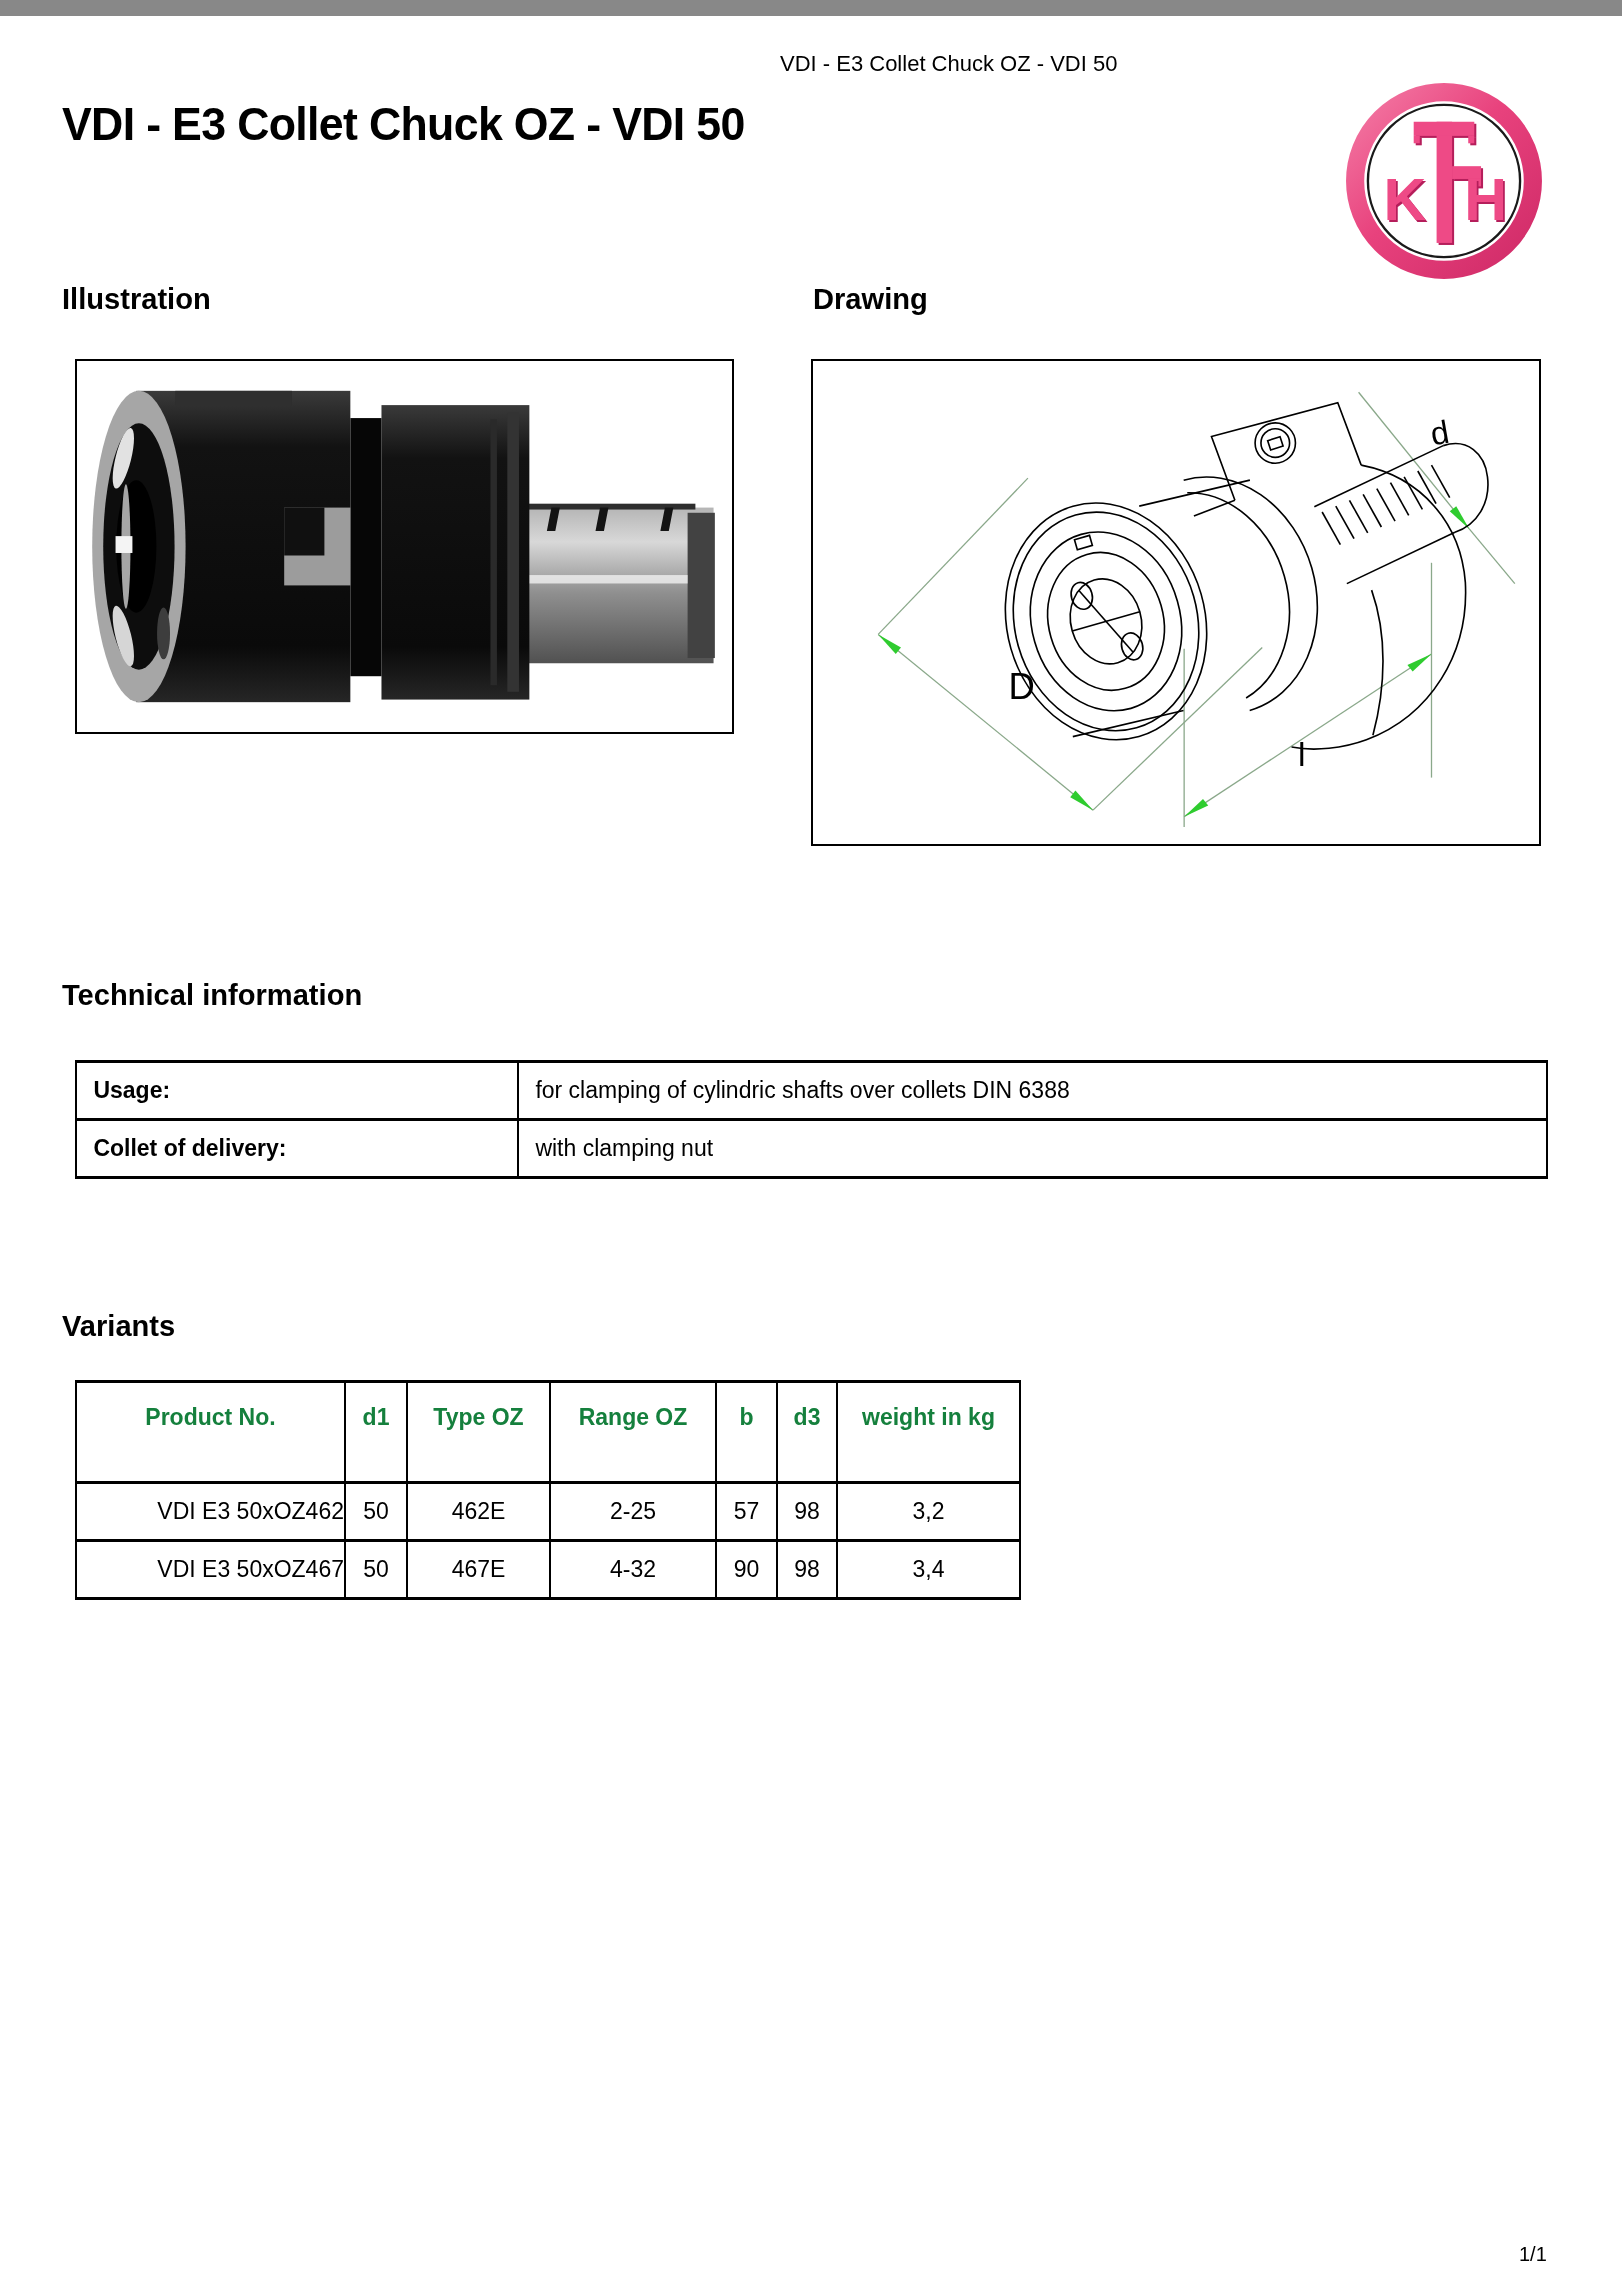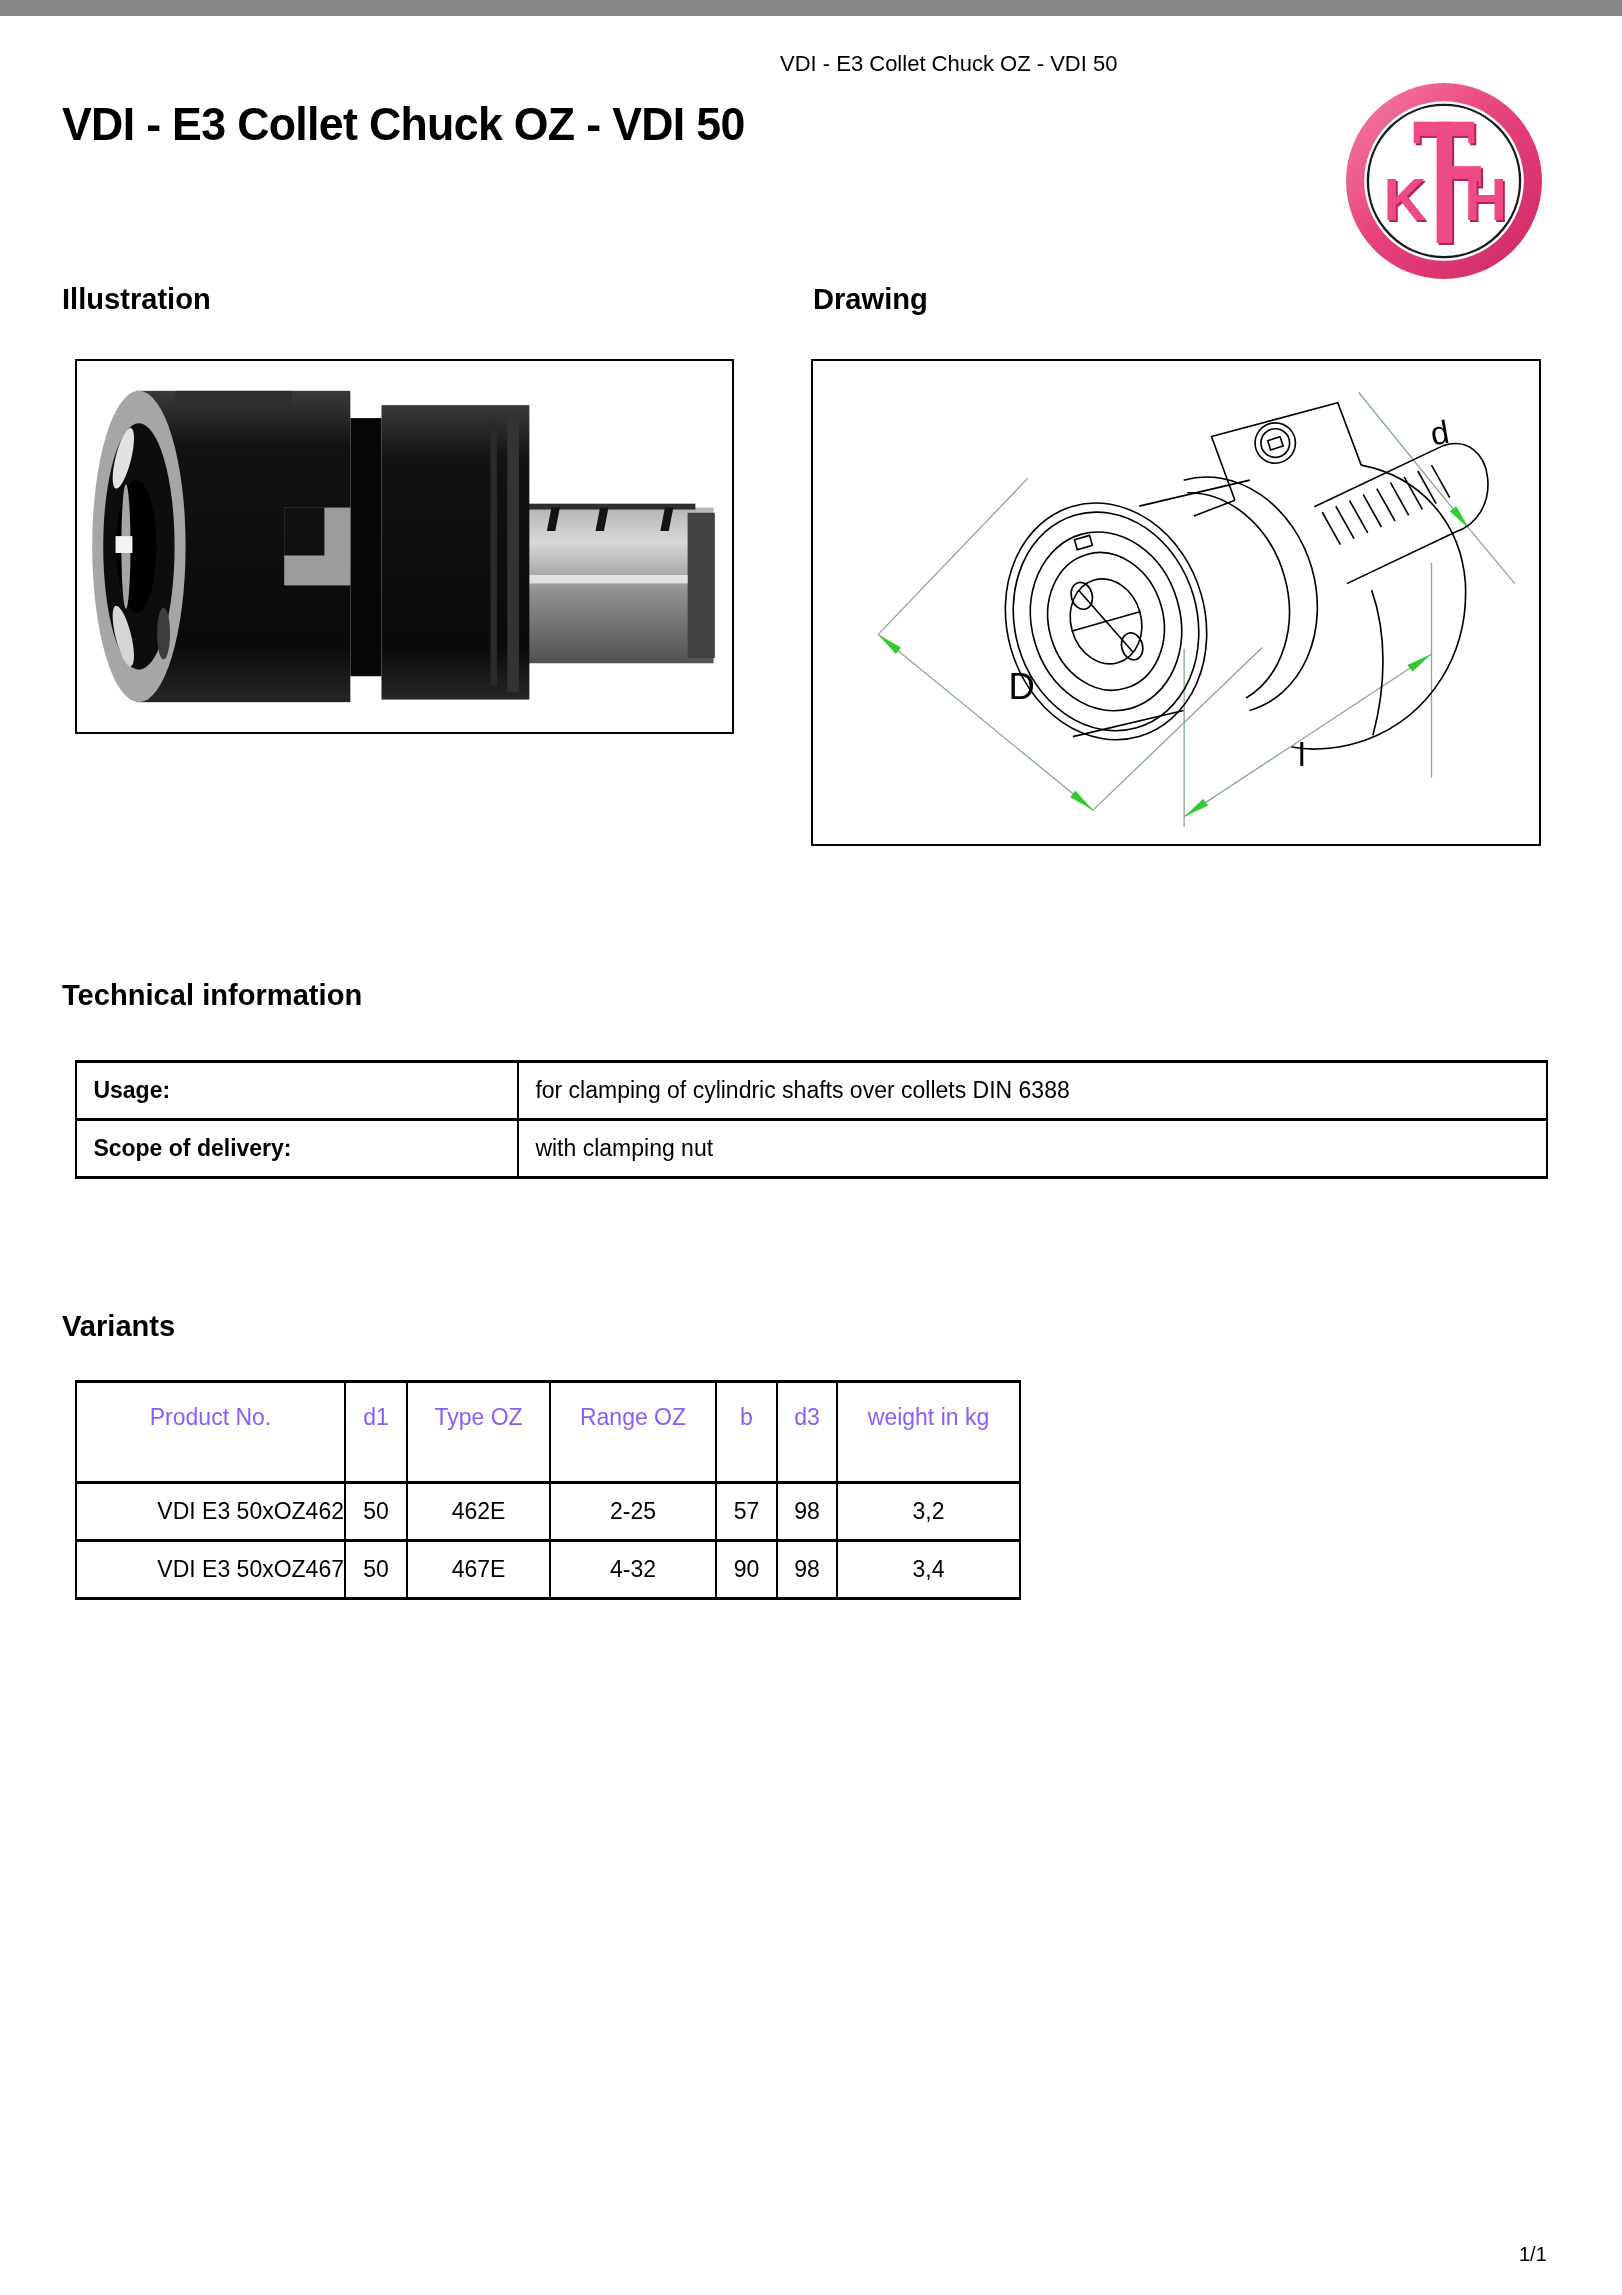--- a/index.html
+++ b/index.html
@@ -28,21 +28,21 @@
 
   table { border-collapse:collapse; background:#fff; }
   #tech-table { position:absolute; left:75px; top:1044px; width:1473px; }
   #tech-table td { border:2px solid #000; border-top-width:3.3px; border-bottom-width:3.3px;
                    height:58px; font-size:23px; padding-left:16.4px; vertical-align:middle; }
   #tech-table td.lbl { width:442px; font-weight:bold; }
 
   #var-table { position:absolute; left:75px; top:1364px; width:944px; table-layout:fixed; }
   #var-table th, #var-table td { border:2px solid #000; border-top-width:3.3px; border-bottom-width:3.3px;
                    font-size:23px; text-align:center; overflow:hidden; white-space:nowrap; }
-  #var-table th { height:101px; color:#8b5cf6; font-weight:normal; vertical-align:middle; padding-bottom:30px; }
+  #var-table th { height:101px; color:#15803d; font-weight:bold; vertical-align:middle; padding-bottom:30px; }
   #var-table td { height:58px; vertical-align:middle;text-align:center; }
   #var-table td.prod { text-align:right; padding-left:10.5px; }
 
   .page-number { top:2227px; left:1519px; font-size:20px; }
 
   svg text { font-family:"Liberation Sans", sans-serif; }
 </style>
 </head>
 <body>
 
@@ -214,21 +214,21 @@
 
   <div class="abs section-heading" id="h-technical">Technical information</div>
 
   <table id="tech-table">
     <tbody>
         <tr>
       <td class="lbl">Usage:</td>
       <td>for clamping of cylindric shafts over collets DIN 6388</td>
     </tr>
     <tr>
-      <td class="lbl">Scope of delivery:</td>
+      <td class="lbl">Collet of delivery:</td>
       <td>with clamping nut</td>
     </tr>
   </tbody>
     </table>
 
   <div class="abs section-heading" id="h-variants">Variants</div>
 
   <table id="var-table">
     <colgroup>
       <col style="width:269px">

